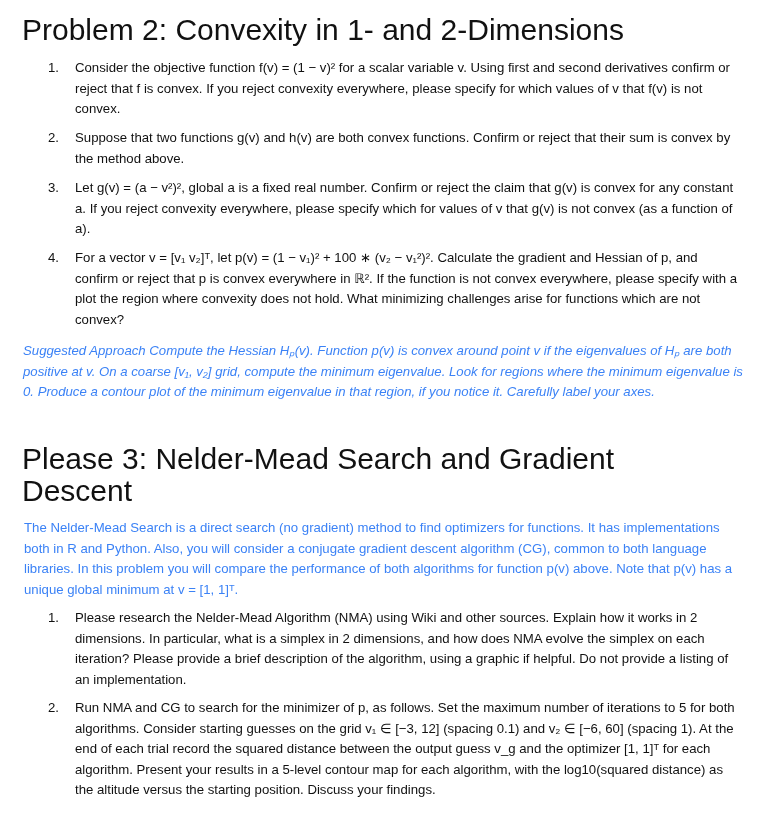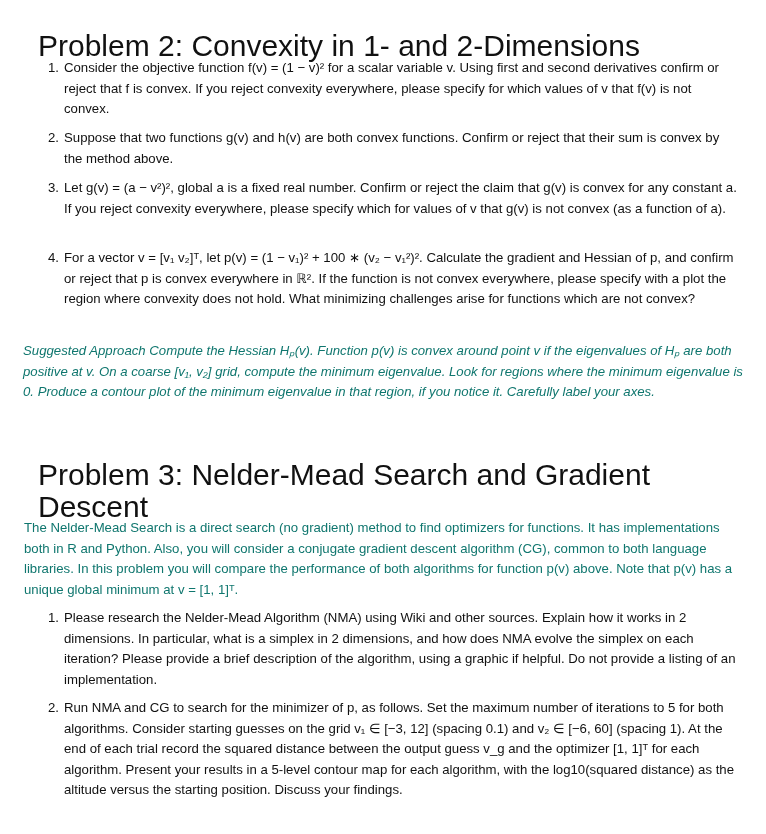--- a/index.html
+++ b/index.html
@@ -8,47 +8,47 @@
       font-family: "Liberation Sans", sans-serif;
       color: #111111;
       position: relative;
     }
     .page { position: absolute; left: 0; top: 0; width: 766px; }
     h1 {
       font-family: "Liberation Sans", sans-serif;
       font-weight: normal;
       font-size: 30px;
       line-height: 32px;
-      margin: 16px;
+      margin: 0;
       color: #111;
       position: absolute;
       left: 22px;
     }
     #h-p2 { top: 14px; }
     #h-p3 { top: 443px; width: 660px; }
     .para {
       position: absolute;
       font-size: 13.2px;
       line-height: 20.5px;
-      color: #0f766e;
+      color: #3b82f6;
     }
     ol.items { list-style: none; margin: 0; padding: 0; }
     .item {
       position: absolute;
       left: 48px;
       width: 690px;
       font-size: 13.2px;
       line-height: 20.5px;
     }
     .item .num {
       position: absolute; left: 0; top: 0;
     }
     .item .txt {
       display: block;
-      margin-left: 16px;
+      margin-left: 27px;
     }
     .suggest { font-style: italic; }
     #p2i1 { top: 58px; }
     #p2i2 { top: 128px; }
     #p2i3 { top: 178px; }
     #p2i4 { top: 248px; }
     #suggest { left: 23px; top: 341px; width: 720px; }
     #intro3 { left: 24px; top: 518px; width: 720px; }
     #p3i1 { top: 608px; }
     #p3i2 { top: 698px; }
@@ -74,21 +74,21 @@
       <span class="txt">Let g(v) = (a − v²)², global a is a fixed real number. Confirm or reject the claim that g(v) is convex for any constant a. If you reject convexity everywhere, please specify which for values of v that g(v) is not convex (as a function of a).</span>
     </li>
     <li class="item" id="p2i4">
       <span class="num">4.</span>
       <span class="txt">For a vector v = [v₁ v₂]ᵀ, let p(v) = (1 − v₁)² + 100 ∗ (v₂ − v₁²)². Calculate the gradient and Hessian of p, and confirm or reject that p is convex everywhere in ℝ². If the function is not convex everywhere, please specify with a plot the region where convexity does not hold. What minimizing challenges arise for functions which are not convex?</span>
     </li>
   </ol>
 
   <p class="para suggest" id="suggest" style="margin:0;">Suggested Approach Compute the Hessian Hₚ(v). Function p(v) is convex around point v if the eigenvalues of Hₚ are both positive at v. On a coarse [v₁, v₂] grid, compute the minimum eigenvalue. Look for regions where the minimum eigenvalue is 0. Produce a contour plot of the minimum eigenvalue in that region, if you notice it. Carefully label your axes.</p>
 
-  <h1 id="h-p3">Problem 3: Nelder-Mead Search and Gradient Descent</h1>
+  <h1 id="h-p3">Please 3: Nelder-Mead Search and Gradient Descent</h1>
 
   <p class="para" id="intro3" style="margin:0;">The Nelder-Mead Search is a direct search (no gradient) method to find optimizers for functions. It has implementations both in R and Python. Also, you will consider a conjugate gradient descent algorithm (CG), common to both language libraries. In this problem you will compare the performance of both algorithms for function p(v) above. Note that p(v) has a unique global minimum at v = [1, 1]ᵀ.</p>
 
   <ol class="items">
     <li class="item" id="p3i1">
       <span class="num">1.</span>
       <span class="txt">Please research the Nelder-Mead Algorithm (NMA) using Wiki and other sources. Explain how it works in 2 dimensions. In particular, what is a simplex in 2 dimensions, and how does NMA evolve the simplex on each iteration? Please provide a brief description of the algorithm, using a graphic if helpful. Do not provide a listing of an implementation.</span>
     </li>
     <li class="item" id="p3i2">
       <span class="num">2.</span>

